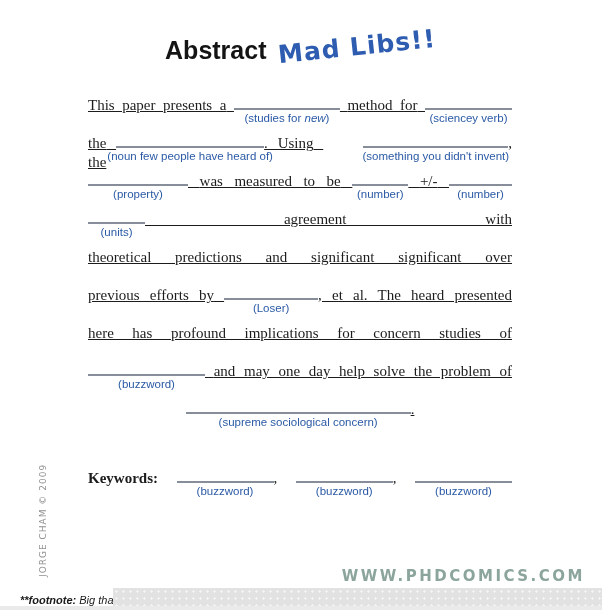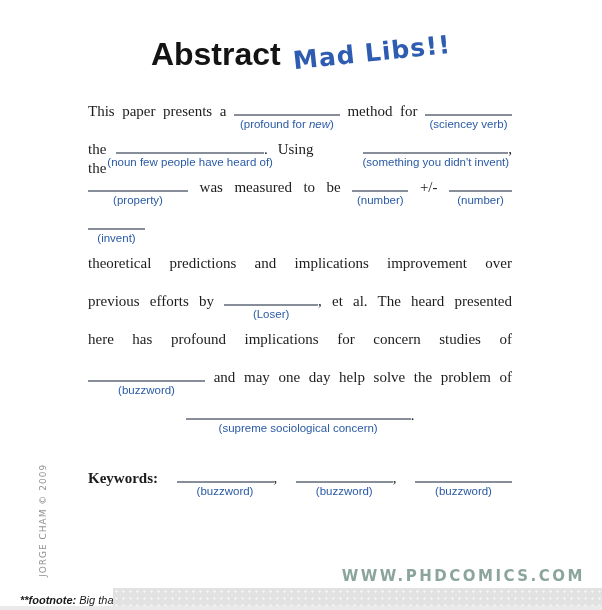--- a/index.html
+++ b/index.html
@@ -5,30 +5,30 @@
   html,body { margin:0; padding:0; background:#fff; }
   .page {
     position:relative; width:602px; height:610px; background:#ffffff;
     font-family:"Liberation Serif", serif; overflow:hidden;
   }
 
   
   .title-row { position:absolute; top:36px; left:0; width:100%; text-align:center; white-space:nowrap; }
   .title-black {
     font-family:"Liberation Sans", sans-serif; font-weight:bold;
-    font-size:32px; color:#141414; letter-spacing:0px;
+    font-size:25px; color:#141414; letter-spacing:0px;
   }
   .title-blue {
     display:inline-block; font-family:"DejaVu Sans", sans-serif; font-weight:bold;
     font-size:25px; color:#2e5cb0; margin-left:8px; letter-spacing:1px;
     transform:rotate(-6deg) translateY(-4px);
   }
 
   
-  .abstract { position:absolute; left:88px; top:102px; width:424px; font-size:15px; color:#1c1c1c; }
+  .abstract { position:absolute; left:88px; top:96px; width:424px; font-size:15px; color:#1c1c1c;text-decoration:underline; }
   .line {
     position:relative; height:19px; line-height:19px; margin-bottom:19px;
     text-align:justify; text-align-last:justify;
   }
   .line.center { text-align:center; text-align-last:center; }
   .blank {
     display:inline-block; position:relative; height:12px;
     border-bottom:2px solid #878d99; vertical-align:baseline;
   }
   .lbl {
@@ -72,25 +72,25 @@
 <body>
 
 <div class="page">
 
   <div class="title-row">
     <span class="title-black">Abstract</span>
     <span class="title-blue">Mad Libs!!</span>
   </div>
 
   <div class="abstract" id="abstract-body">
-      <div class="line"><span>This paper presents a</span> <span class="blank" style="width: 106px;"><span class="lbl"><span>(profound for </span><span style="font-style: italic;">new</span><span>)</span></span></span> <span>method for</span> <span class="blank" style="width: 87px;"><span class="lbl">(sciencey verb)</span></span></div>
+      <div class="line"><span>This paper presents a</span> <span class="blank" style="width: 106px;"><span class="lbl"><span>(studies for </span><span style="font-style: italic;">new</span><span>)</span></span></span> <span>method for</span> <span class="blank" style="width: 87px;"><span class="lbl">(sciencey verb)</span></span></div>
       <div class="line"><span>the</span> <span class="blank" style="width: 148px;"><span class="lbl">(noun few people have heard of)</span></span><span>. Using</span> <span class="blank" style="width: 145px; margin-left: 40px;"><span class="lbl">(something you didn't invent)</span></span><span>, the</span></div>
       <div class="line"><span class="blank" style="width: 100px;"><span class="lbl">(property)</span></span> <span>was measured to be</span> <span class="blank" style="width: 56px;"><span class="lbl">(number)</span></span> <span>+/-</span> <span class="blank" style="width: 63px;"><span class="lbl">(number)</span></span></div>
-      <div class="line"><span class="blank" style="width: 57px;"><span class="lbl">(invent)</span></span>  </div>
-      <div class="line"><span>theoretical predictions and implications improvement over</span></div>
+      <div class="line"><span class="blank" style="width: 57px;"><span class="lbl">(units)</span></span>  <span>agreement with</span></div>
+      <div class="line"><span>theoretical predictions and significant significant over</span></div>
       <div class="line"><span>previous efforts by</span> <span class="blank" style="width: 94px;"><span class="lbl">(Loser)</span></span><span>, et al. The heard presented</span></div>
       <div class="line"><span>here has profound implications for concern studies of</span></div>
       <div class="line"><span class="blank" style="width: 117px;"><span class="lbl">(buzzword)</span></span> <span>and may one day help solve the problem of</span></div>
       <div class="line center"><span class="blank" style="width: 225px;"><span class="lbl">(supreme sociological concern)</span></span><span>.</span></div>
     </div>
 
   <div class="keywords" id="keywords-row">
       <div class="line"><span class="kw-bold">Keywords:</span> <span class="blank" style="width: 97px;"><span class="lbl">(buzzword)</span></span><span>,</span> <span class="blank" style="width: 97px;"><span class="lbl">(buzzword)</span></span><span>,</span> <span class="blank" style="width: 97px;"><span class="lbl">(buzzword)</span></span></div>
     </div>
 

